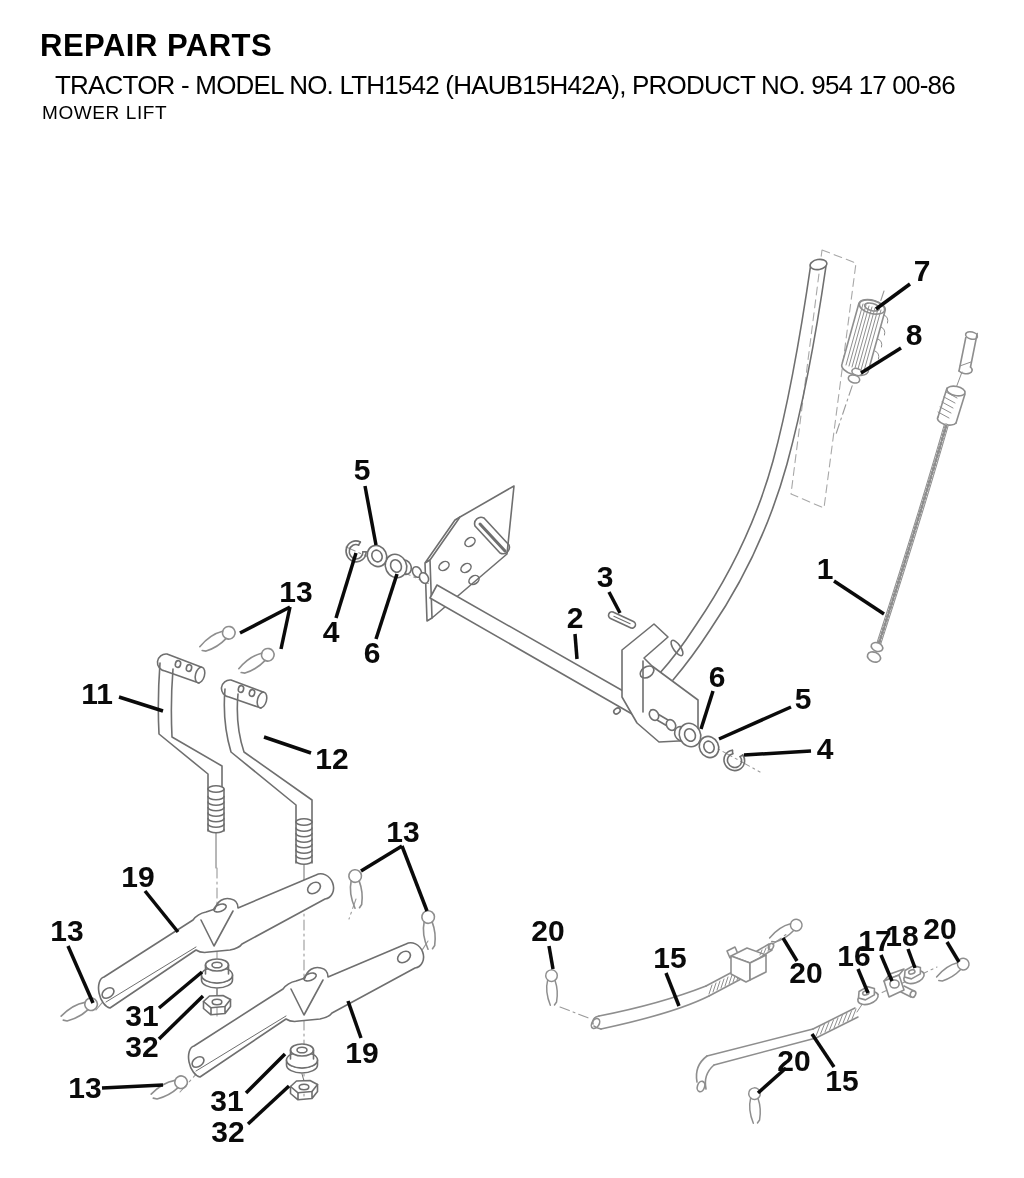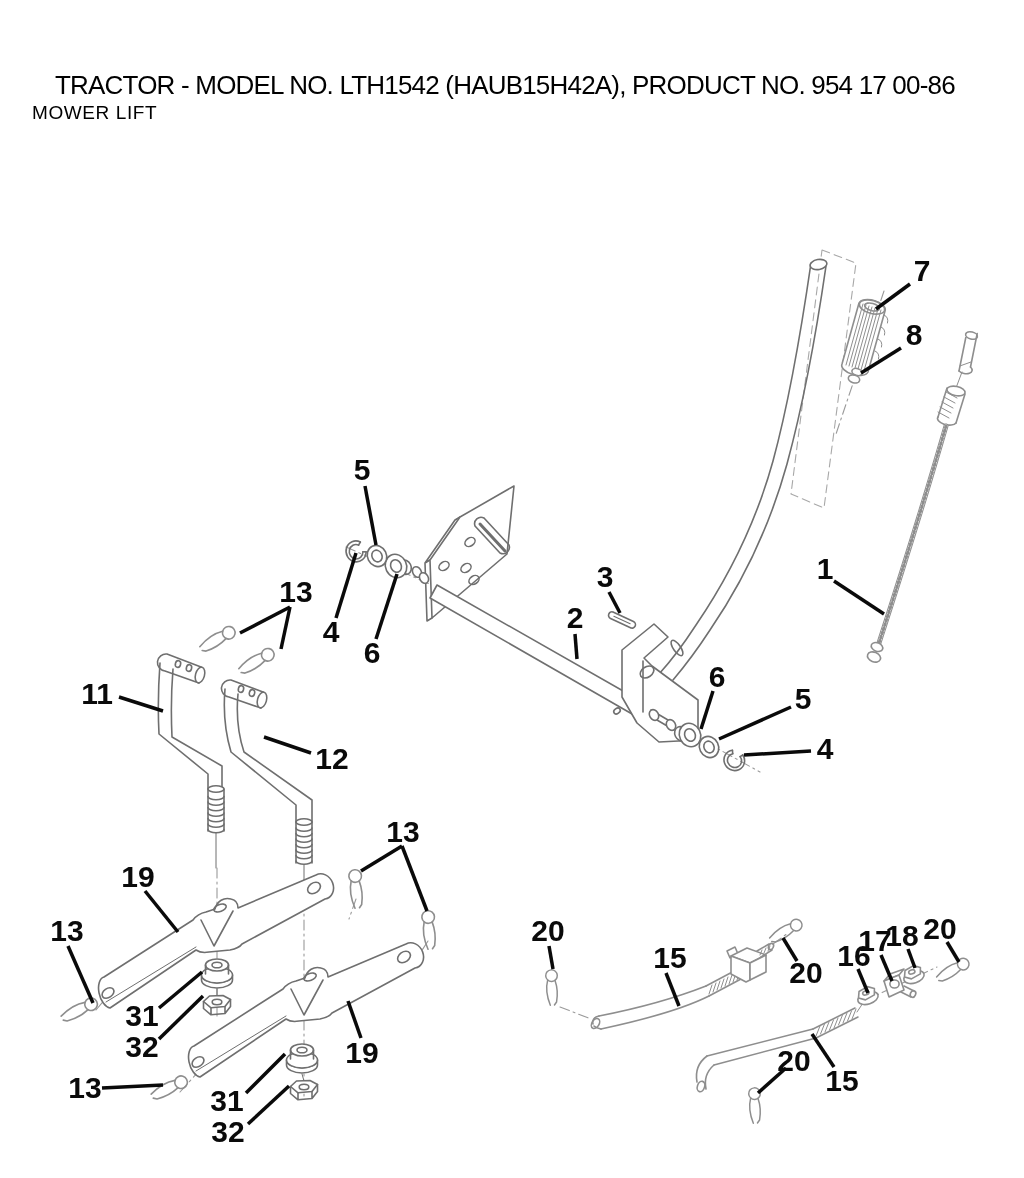--- a/index.html
+++ b/index.html
@@ -1,34 +1,35 @@
 <!DOCTYPE html>
 <html><head>
 <meta charset="utf-8">
 <style>
   html,body{margin:0;padding:0;background:#ffffff;}
   .page{position:relative;width:1024px;height:1178px;background:#ffffff;overflow:hidden;
         font-family:"Liberation Sans",sans-serif;color:#000;}
   .hdr-title{position:absolute;left:40px;top:28px;font-size:31px;font-weight:700;letter-spacing:.5px;white-space:nowrap;}
   .hdr-sub{position:absolute;left:55px;top:70px;font-size:26px;font-weight:400;letter-spacing:-.8px;white-space:nowrap;}
-  .hdr-sec{position:absolute;left:32px;top:102px;font-size:19px;font-weight:400;letter-spacing:.6px;white-space:nowrap;}
+  .hdr-sec{position:absolute;left:42px;top:102px;font-size:19px;font-weight:400;letter-spacing:.6px;white-space:nowrap;}
   svg{position:absolute;left:0;top:0;}
   .art{stroke:#6f6f6f;stroke-width:1.6;fill:none;stroke-linecap:round;stroke-linejoin:round;}
   .light{stroke:#8e8e8e;}
   .thin{stroke-width:1;}
   .dashdot{stroke:#9a9a9a;stroke-width:1.1;stroke-dasharray:10 4 2 4;fill:none;}
   .dash2{stroke:#a8a8a8;stroke-width:1.1;stroke-dasharray:8 5;fill:none;}
   .wfill{fill:#ffffff;}
   .leader{stroke:#0a0a0a;stroke-width:3.5;stroke-linecap:butt;}
   .callout{font:700 30px "Liberation Sans",sans-serif;fill:#0a0a0a;text-anchor:middle;}
 </style>
 </head>
 <body>
 
 <div class="page">
+  <div class="hdr-title">REPAIR PARTS</div>
   <div class="hdr-sub">TRACTOR - MODEL NO. LTH1542 (HAUB15H42A), PRODUCT NO. 954 17 00-86</div>
   <div class="hdr-sec">MOWER LIFT</div>
 
   <svg id="diagram-svg" width="1024" height="1178" viewBox="0 0 1024 1178" xmlns="http://www.w3.org/2000/svg">
     <defs>
       <g id="hairpin">
         <circle cx="0" cy="-8" r="6.3"></circle>
         <path d="M-4.5,-3.5 C-7,4 -7,13 -3.5,24 M3.5,-2.5 C5.5,5 5.5,13 3.5,21 l-2.5,3"></path>
       </g>
       <g id="ering">

